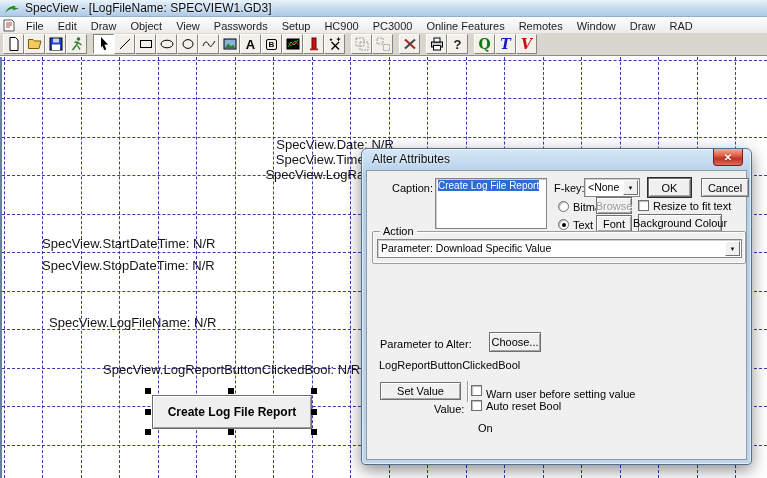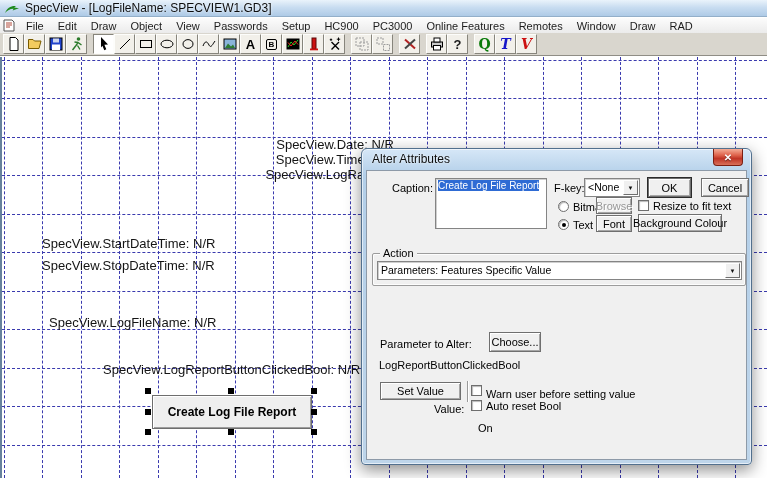--- a/index.html
+++ b/index.html
@@ -81,21 +81,21 @@
     justify-content:center; font-size:6px; color:#111; }
 
   .radio { position:absolute; width:11px; height:11px; border-radius:50%; background:#fff;
     border:1px solid #6e6e6e; box-shadow:inset 1px 1px 1px #b9b9b9; }
   .radio.sel::after { content:""; position:absolute; left:2.5px; top:2.5px; width:4px; height:4px;
     border-radius:50%; background:#000; }
   .cb { position:absolute; width:11px; height:11px; background:#fff; border:1px solid #6e6e6e;
     box-shadow:inset 1px 1px 1px #b9b9b9; }
 
   #action-group { position:absolute; left:5px; top:60px; width:374px; height:33px;
-    border:1px solid #9c9c9c; box-shadow:inset 0 0 0 1px #fdfdfd; border-radius:2px;margin-top:22px; }
+    border:1px solid #9c9c9c; box-shadow:inset 0 0 0 1px #fdfdfd; border-radius:2px; }
   #action-group-label { position:absolute; top:-7px; left:7px; background:#f0f0f0; padding:0 3px; font-size:11px; }
   #action-dropdown { position:absolute; left:4px; top:7px; width:365px; height:19px; }
 
   .vdiv { position:absolute; width:0; border-left:1px solid #9a9a9a; box-shadow:1px 0 0 #fff; }
 </style>
 </head>
 <body>
 
 <div id="titlebar">
   <svg id="app-logo" viewBox="0 0 16 13">
@@ -337,21 +337,21 @@
     <span class="lbl" style="left:206px;top:48px;">Text</span>
     <button class="win-btn" style="left:229px;top:44px;width:36px;height:17px;">Font</button>
 
     <span class="cb" style="left:271px;top:29px;"></span>
     <span class="lbl" style="left:286px;top:29px;">Resize to fit text</span>
     <button class="win-btn" style="left:271px;top:43px;width:84px;height:18px;">Background Colour</button>
 
     <div id="action-group">
       <span id="action-group-label">Action</span>
       <div id="action-dropdown" class="combo sunken">
-        <span class="val">Parameters: Features Specific Value</span>
+        <span class="val">Parameter: Download Specific Value</span>
         <span class="drop-btn">▼</span>
       </div>
     </div>
 
     <span class="lbl" style="left:13px;top:167px;">Parameter to Alter:</span>
     <button class="win-btn" style="left:122px;top:161px;width:52px;height:20px;">Choose...</button>
     <span class="lbl" style="left:12px;top:188px;">LogReportButtonClickedBool</span>
 
     <button class="win-btn" style="left:13px;top:211px;width:81px;height:18px;">Set Value</button>
     <span class="vdiv" style="left:100px;top:210px;height:21px;"></span>

